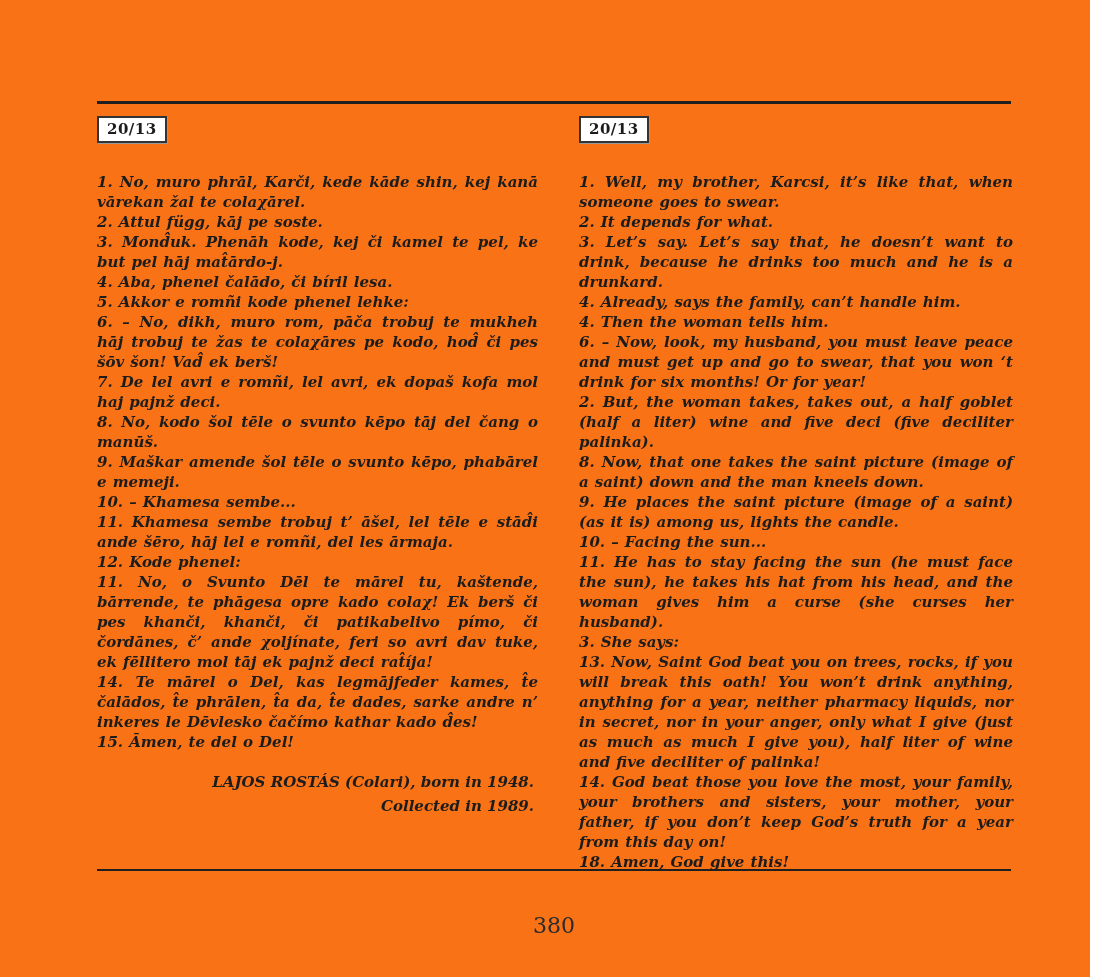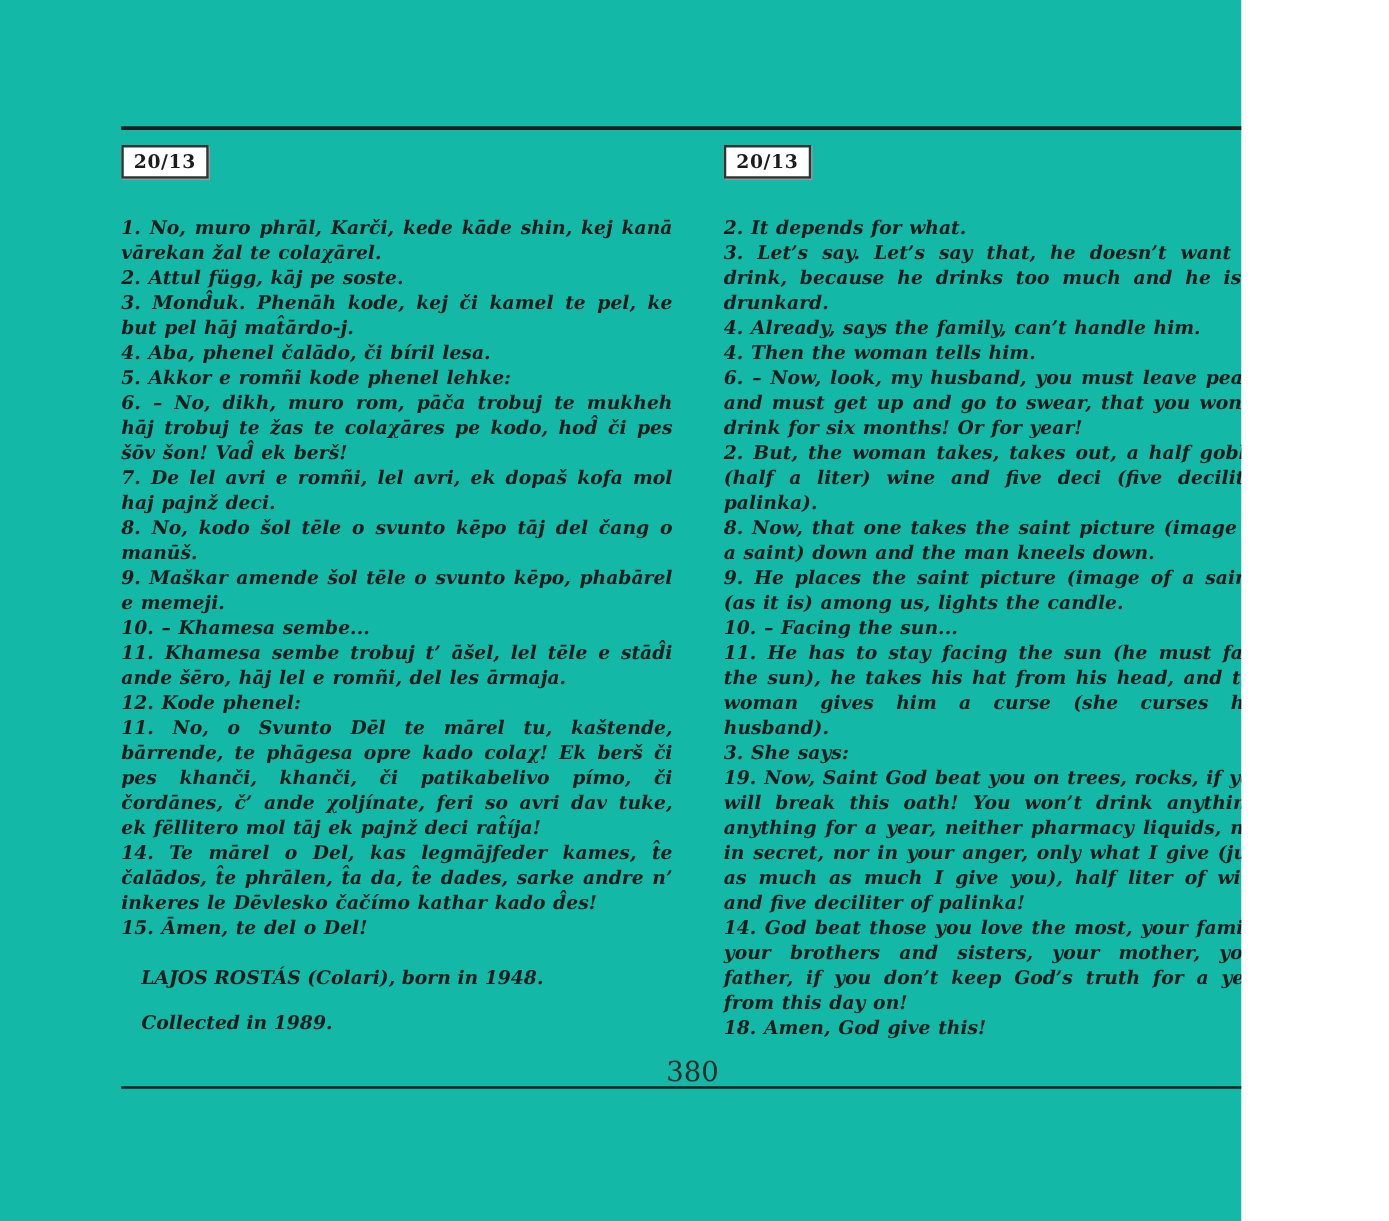--- a/index.html
+++ b/index.html
@@ -3,23 +3,23 @@
 <meta charset="utf-8">
 <style>
   * { box-sizing: border-box; }
   html, body {
     margin: 0;
     padding: 0;
     background: #ffffff;
   }
   .page {
     position: relative;
-    width: 993px;
+    width: 1090px;
     height: 977px;
-    background: #14b8a6;
+    background: #f97316;
     font-family: "DejaVu Serif", serif;
     color: #1c1c1c;
     overflow: hidden;
   }
   .top-rule {
     position: absolute;
     left: 97px;
     top: 101px;
     width: 914px;
     height: 3px;
@@ -68,26 +68,26 @@
     text-align: justify;
   }
   .source {
     margin-top: 20px;
     font-weight: 700;
     font-style: italic;
     font-size: 15px;
     line-height: 20px;
   }
   .source p {
-    margin: 16px;
-    text-align: left;
+    margin: 4px;
+    text-align: right;
   }
   .page-number {
     position: absolute;
-    top: 846px;
+    top: 913px;
     left: 97px;
     width: 914px;
     text-align: center;
     font-family: "DejaVu Serif", serif;
     font-weight: 400;
     font-style: normal;
     font-size: 22px;
     color: #2b2b2b;
   }
 </style>
@@ -125,32 +125,33 @@
           <p>LAJOS ROSTÁS (Colari), born in 1948.</p>
           <p>Collected in 1989.</p>
         </div>
     </div>
 
     <div class="column-right">
       <div class="label-box">
         <span>20/13</span>
       </div>
       <div class="col-body">
+          <p class="para">1. Well, my brother, Karcsi, it’s like that, when someone goes to swear.</p>
           <p class="para">2. It depends for what.</p>
           <p class="para">3. Let’s say. Let’s say that, he doesn’t want to drink, because he drinks too much and he is a drunkard.</p>
           <p class="para">4. Already, says the family, can’t handle him.</p>
           <p class="para">4. Then the woman tells him.</p>
           <p class="para">6. – Now, look, my husband, you must leave peace and must get up and go to swear, that you won ‘t drink for six months! Or for year!</p>
           <p class="para">2. But, the woman takes, takes out, a half goblet (half a liter) wine and five deci (five deciliter palinka).</p>
           <p class="para">8. Now, that one takes the saint picture (image of a saint) down and the man kneels down.</p>
           <p class="para">9. He places the saint picture (image of a saint) (as it is) among us, lights the candle.</p>
           <p class="para">10. – Facing the sun...</p>
           <p class="para">11. He has to stay facing the sun (he must face the sun), he takes his hat from his head, and the woman gives him a curse (she curses her husband).</p>
           <p class="para">3. She says:</p>
-          <p class="para">19. Now, Saint God beat you on trees, rocks, if you will break this oath! You won’t drink anything, anything for a year, neither pharmacy liquids, nor in secret, nor in your anger, only what I give (just as much as much I give you), half liter of wine and five deciliter of palinka!</p>
+          <p class="para">13. Now, Saint God beat you on trees, rocks, if you will break this oath! You won’t drink anything, anything for a year, neither pharmacy liquids, nor in secret, nor in your anger, only what I give (just as much as much I give you), half liter of wine and five deciliter of palinka!</p>
           <p class="para">14. God beat those you love the most, your family, your brothers and sisters, your mother, your father, if you don’t keep God’s truth for a year from this day on!</p>
           <p class="para">18. Amen, God give this!</p>
         </div>
     </div>
 
   </div>
 
   <div class="bottom-rule"></div>
 
   <div class="page-number">380</div>

